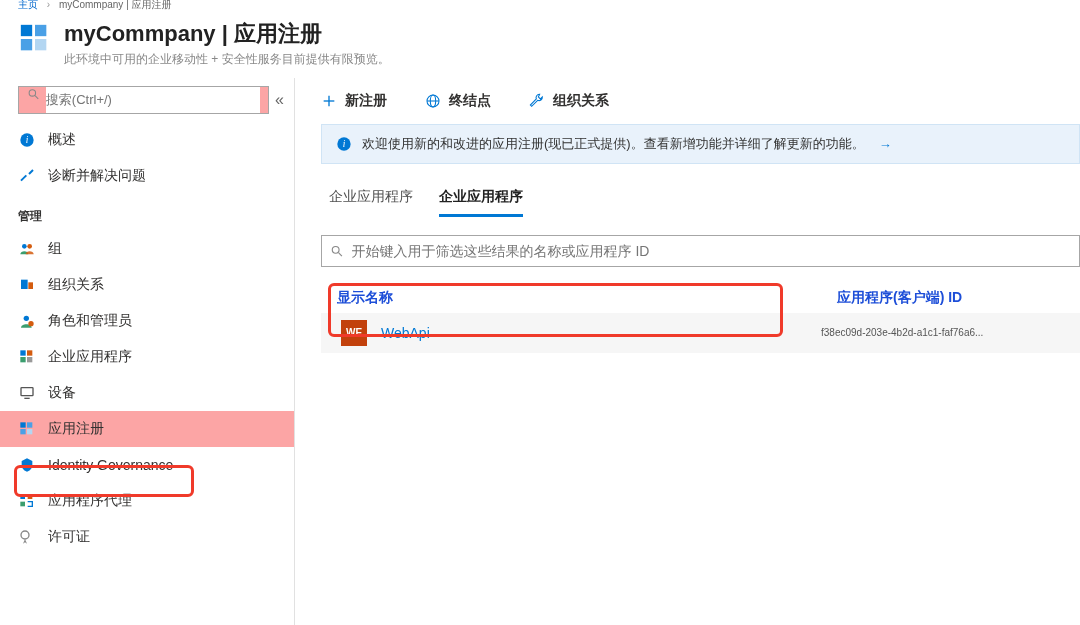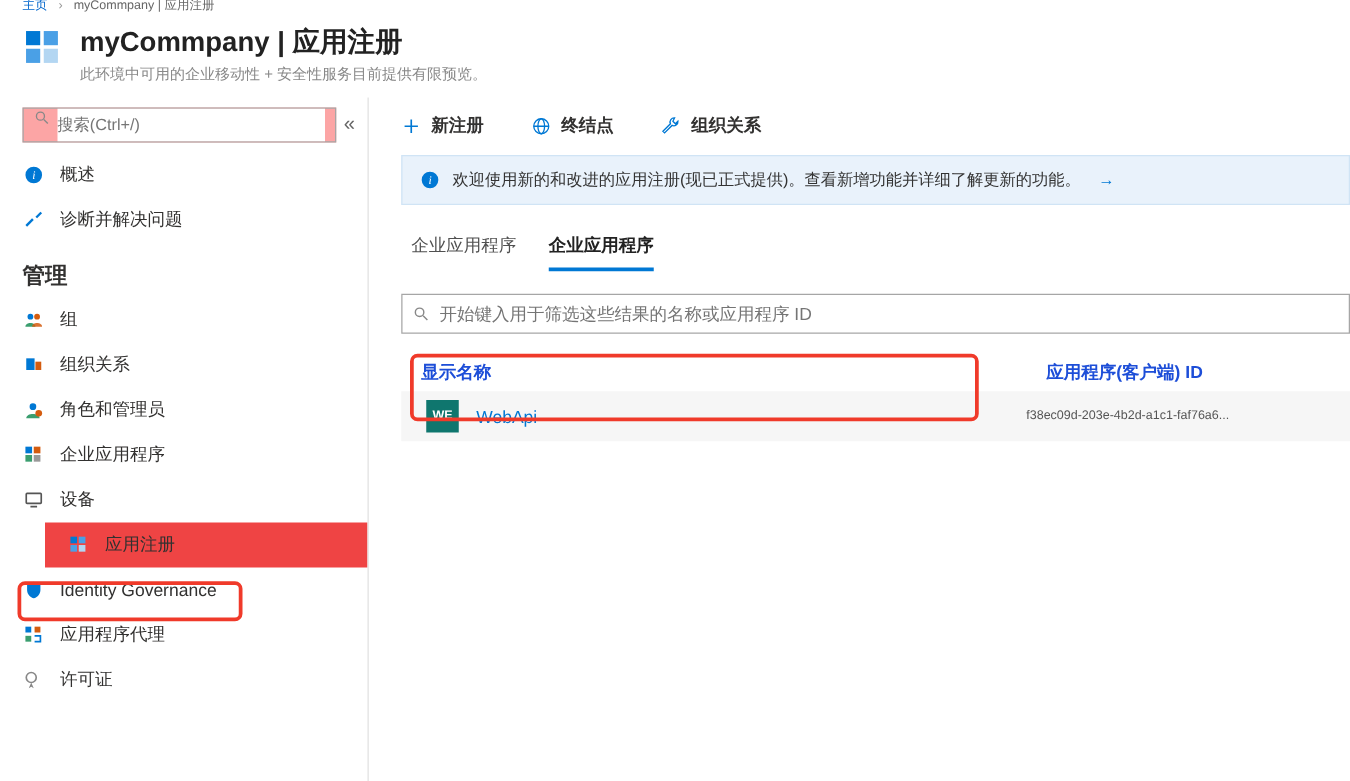--- a/index.html
+++ b/index.html
@@ -81,29 +81,29 @@
       font-size: 16px;
     }
     .nav-item {
       display: flex;
       align-items: center;
       padding: 8px 18px;
       gap: 12px;
       cursor: pointer;
       min-height: 36px;
     }
-    .nav-item.selected { background: #ef4444; margin-left: 36px; }
+    .nav-item.selected { background: #fca5a5; }
     .nav-icon {
       width: 18px; height: 18px;
       display: flex; align-items: center; justify-content: center;
       flex-shrink: 0;
     }
     .nav-label { font-size: 14px; color: #323130; }
     .nav-group-header {
-      font-size: 18px;
+      font-size: 12px;
       font-weight: 600;
       color: #323130;
       padding: 14px 18px 6px 18px;
     }
     .content {
       flex: 1;
       padding: 14px 0 0 26px;
       overflow: auto;
     }
     .toolbar {
@@ -182,21 +182,21 @@
       background: #f6f6f6;
       height: 40px;
       padding-left: 0;
       margin-top: 6px;
       cursor: pointer;
     }
     .cell-name { width: 500px; display: flex; align-items: center; gap: 14px; padding-left: 20px;}
     .cell-id { flex: 1; color: #555; font-size: 10px; }
     .app-badge {
       width: 26px; height: 26px;
-      background: #0f766e;
+      background: #c2410c;
       color: #fff;
       font-size: 10px;
       font-weight: 600;
       display: flex; align-items: center; justify-content: center; text-align: right;
     }
     .app-link { color: #0078d4; font-size: 14px; }
     .highlight-name {
       position: absolute;
       border: 3px solid #f03a2a;
       border-radius: 6px;

